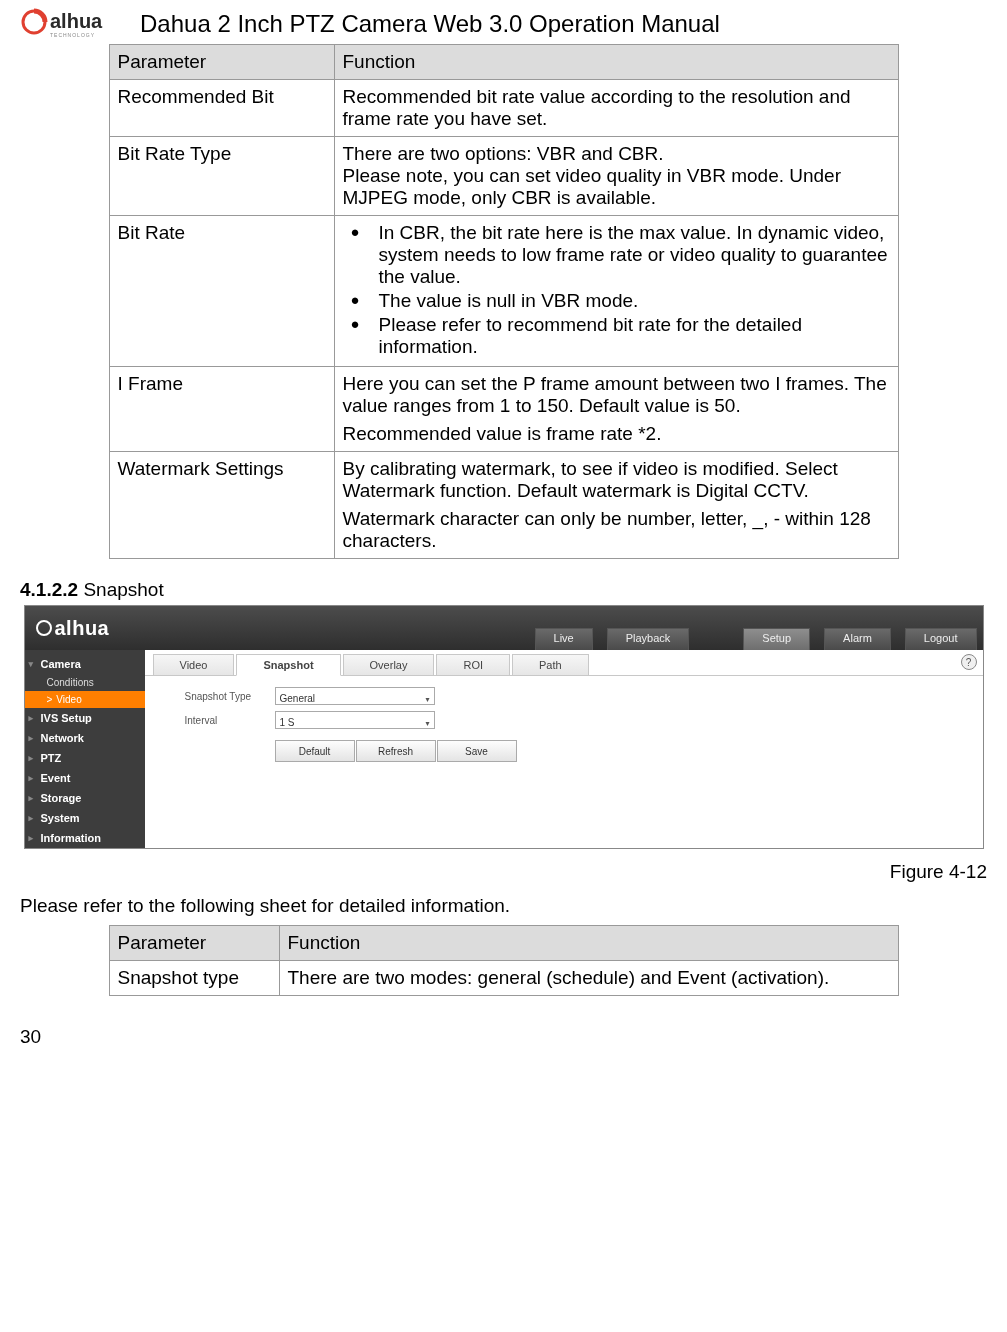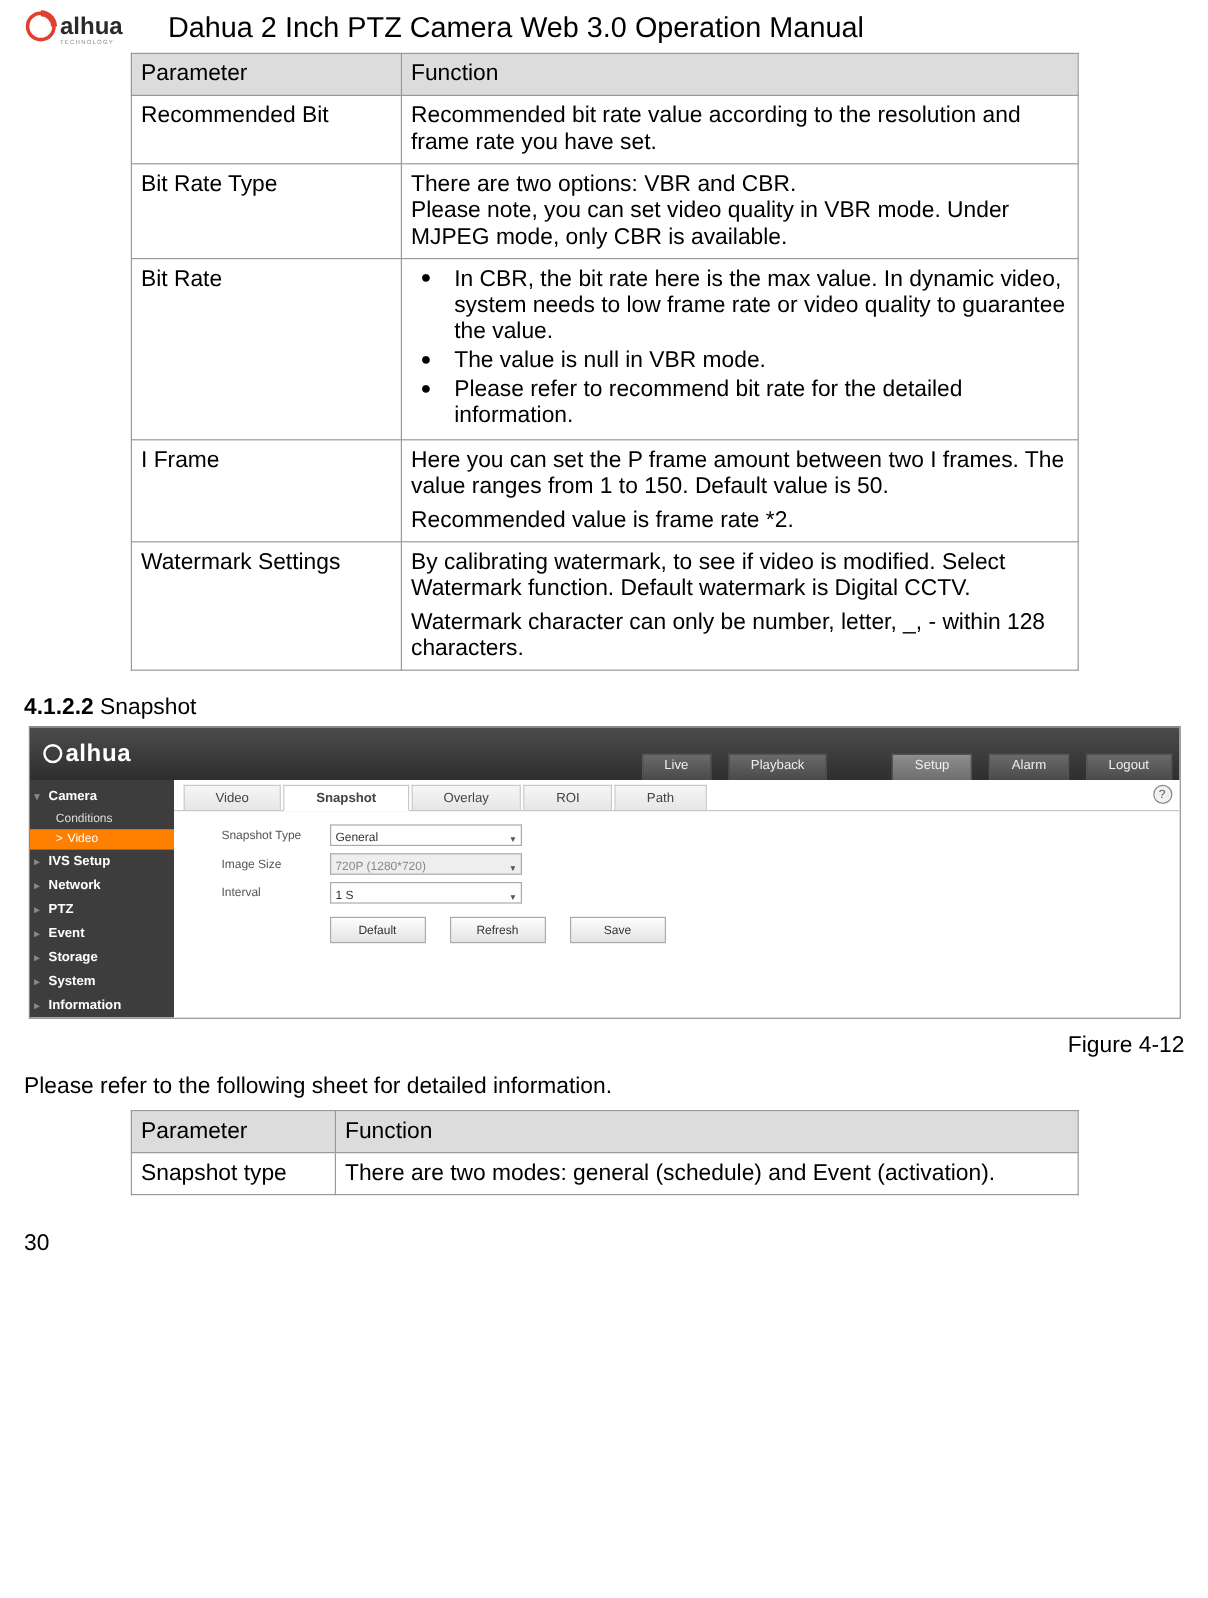--- a/index.html
+++ b/index.html
@@ -45,21 +45,21 @@
   .tabbar { display: flex; border-bottom: 1px solid #c8c8c8; height: 26px; align-items: flex-end; padding-left: 8px; }
   .tab { padding: 4px 26px; font-size: 11px; color: #444; border: 1px solid #c8c8c8; border-bottom: none; margin-right: 2px; background: linear-gradient(#f6f6f6,#e6e6e6); cursor: pointer; }
   .tab.active { background: #fff; font-weight: bold; border-bottom: 1px solid #fff; margin-bottom: -1px; }
   .help-icon { position: absolute; right: 6px; top: 4px; width: 16px; height: 16px; border: 1px solid #888; border-radius: 50%; display:flex; align-items:center; justify-content:center; font-size:10px; color:#555; background:#f0f0f0; cursor:pointer; }
   .form { padding: 10px 8px 8px 40px; }
   .form-row { display: flex; align-items: center; margin-bottom: 4px; height: 20px; }
   .form-label { width: 90px; font-size: 10px; color: #555; }
   .form-select { width: 160px; height: 18px; border: 1px solid #aaa; background: #fff; color: #333; font-size: 10px; padding: 0 4px; display:flex; align-items:flex-end; justify-content:space-between; }
   .form-select.disabled { background: #eee; color: #888; }
   .form-select::after { content: "▾"; font-size: 8px; color: #555; }
-  .btn-row { display: flex; gap: 20px; margin-top: 10px; margin-left: 90px; }
+  .btn-row { display: flex; gap: 1px; margin-top: 10px; margin-left: 90px; }
   .btn { width: 80px; height: 22px; border: 1px solid #aaa; background: linear-gradient(#fdfdfd,#e4e4e4); font-size: 10px; color: #333; display:flex; align-items:center; justify-content:center; cursor:pointer; }
 
   table.def2 { border-collapse: collapse; width: 790px; margin: 0 auto; }
   table.def2 td, table.def2 th { border: 1px solid #999; padding: 6px 8px; vertical-align: top; font-size: 19px; }
   table.def2 th { background: #dcdcdc; font-weight: normal; text-align: left; }
   table.def2 td:first-child, table.def2 th:first-child { width: 170px; }
 </style>
 </head>
 <body>
 
@@ -167,26 +167,20 @@
           <div class="tab">Path</div>
         </div>
         <div class="form">
           <div class="form-row">
             <div class="form-label">Snapshot Type</div>
             <div class="form-select">
                 <span>General</span>
               </div>
           </div>
           <div class="form-row">
-            <div class="form-label">Image Size</div>
-            <div class="form-select disabled">
-                <span>720P (1280*720)</span>
-              </div>
-          </div>
-          <div class="form-row">
             <div class="form-label">Interval</div>
             <div class="form-select">
                 <span>1 S</span>
               </div>
           </div>
           <div class="btn-row">
             <div class="btn">Default</div>
             <div class="btn">Refresh</div>
             <div class="btn">Save</div>
           </div>

